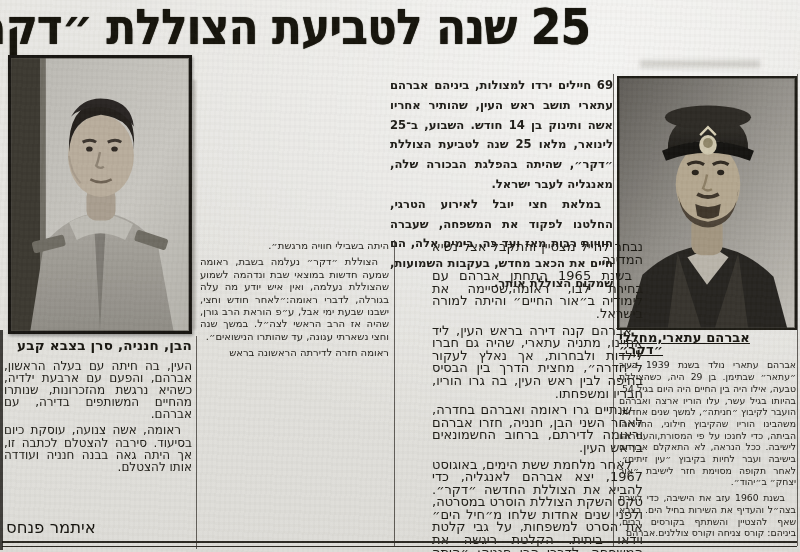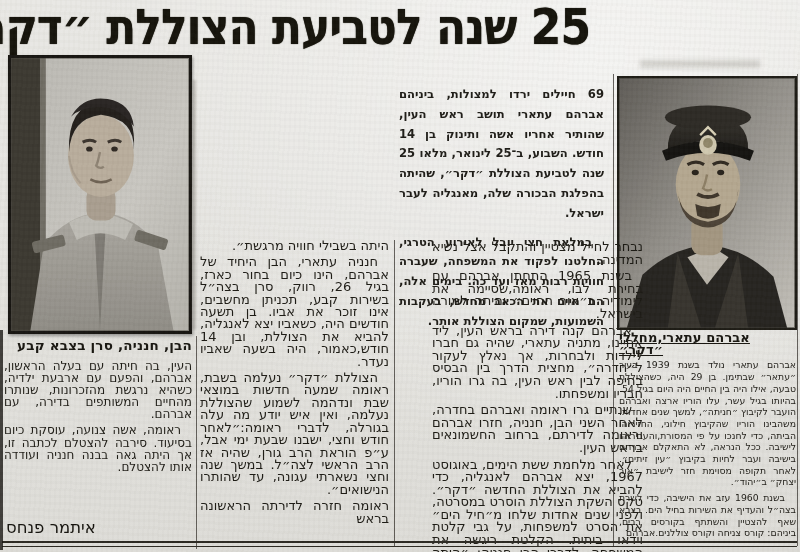--- a/index.html
+++ b/index.html
@@ -23,33 +23,33 @@
     font-size:44px; font-weight:bold; letter-spacing:-1px;
     transform:scaleY(1.12); transform-origin:top center;
     color:#121008; text-shadow:0 0 1px #2a2820;
   }
   .intro{
     position:absolute; left:390px; top:76px; width:223px;
     direction:rtl; text-align:justify;
     font-size:11.6px; font-weight:600; line-height:19.8px;
     color:#1b1914;
   }
-  .intro p{margin:9px;}
+  .intro p{margin:0;}
   .intro p + p{text-indent:12px;}
   .photo-frame{position:absolute; background:#888; box-sizing:border-box;}
   .frame-son{left:8px; top:55px; width:184px; height:279px; border:3px solid #14120e; box-shadow:1px 2px 3px rgba(0,0,0,.35);}
   .frame-abraham{left:617px; top:76px; width:180px; height:254px; border:2px solid #1a1812;}
   .photo-frame svg{display:block; width:100%; height:100%;}
   .caption{direction:rtl; font-weight:bold; color:#15130d;}
   .caption-son{position:absolute; left:6px; top:337px; width:186px; font-size:13.5px; text-align:right; letter-spacing:.2px;}
   .col{position:absolute; direction:rtl; text-align:justify; color:#1a1812;}
   .col p{margin:0 0 4px 0; text-indent:11px;}
   .col p.cont{text-indent:0;}
   .col-left{left:4px; top:360px; width:188px; font-size:12px; line-height:12.1px;}
-  .col-midleft{left:200px; top:240px; width:189px; font-size:13px; line-height:12.4px;}
+  .col-midleft{left:200px; top:240px; width:189px; font-size:10px; line-height:12.4px;}
   .col-midright{left:400px; top:241px; width:211px; font-size:13px; line-height:12.6px;margin-left:32px;}
   .col-right{left:619px; top:332px; width:177px; font-size:9.3px; line-height:11.7px;}
   .caption-abraham{font-size:13px; text-align:left; margin:0 0 5px 0; letter-spacing:.1px;text-decoration:underline;}
   .signature{
     position:absolute; left:6px; top:518px; width:180px;
     direction:rtl; text-align:left; font-size:16.5px; font-weight:normal;
     transform:scaleY(1.05); color:#12100b;
   }
   .vrule{position:absolute; width:1px; background:rgba(50,46,40,.75);}
   .vr-1{left:196px; top:336px; height:213px;}
@@ -170,21 +170,20 @@
   <div class="col col-midright">
     <p class="cont">נבחר לחייל מצטיין והתקבל אצל נשיא המדינה.</p>
     <p>בשנת 1965 התחתן אברהם עם בחירת לבו, ראומה,שסיימה את לימודיה ב״אור החיים״ והיתה למורה בישראל.</p>
     <p>אברהם קנה דירה בראש העין, ליד אחיינו, מתניה עתארי, שהיה גם חברו לילדות ולבחרות, אך נאלץ לעקור ל״חדרה״, מחצית הדרך בין הבסיס בחיפה לבין ראש העין, בה גרו הוריו, חבריו ומשפחתו.</p>
     <p>שנתיים גרו ראומה ואברהם בחדרה, לאחר השני הבן, חנניה, חזרו אברהם וראומה לדירתם, ברחוב החשמונאים בראש העין.</p>
     <p>לאחר מלחמת ששת הימים, באוגוסט 1967, יצא אברהם לאנגליה, כדי להביא את הצוללת החדשה ״דקר״. טקס השקת הצוללת הוסרט במסרטה, ולפני שנים אחדות שלחו מ״חיל הים״ את הסרט למשפחות, על גבי קלטת וידאו ביתית. הקלטת ריגשה את המשפחה, לדברי הבן חנניה: ״היתה הפעם הראשונה, שראיתי את אבי בתנועה, עד אז, ראיתי רק תמונות.</p>
   </div>
 
   <div class="col col-midleft">
     <p class="cont">היתה בשבילי חוויה מרגשת״.</p>
-    <p>חנניה עתארי, הבן היחיד של אברהם, הינו כיום בחור כארז, בגיל 26, רווק, סרן בצה״ל בשירות קבע, תכניתן מחשבים, אינו זוכר את אביו. בן תשעה חודשים היה, כשאביו יצא לאנגליה, להביא את הצוללת, ובן 14 חודש,כאמור, היה בשעה שאביו נעדר.</p>
     <p>הצוללת ״דקר״ נעלמה בשבת, ראומה שמעה חדשות במוצאי שבת ונדהמה לשמוע שהצוללת נעלמה, ואין איש יודע מה עלה בגורלה, לדברי ראומה:״לאחר חודש וחצי, ישבנו שבעת ימי אבל, ע״פ הוראת הרב גורן, שהיה אז הרב הראשי לצה״ל. במשך שנה וחצי נשארתי עגונה, עד שהותרו הנישואים״.</p>
     <p class="cont">ראומה חזרה לדירתה הראשונה בראש</p>
   </div>
 
   <div class="col col-left">
     <p class="cont">העין, בה חיתה עם בעלה הראשון, אברהם, והפעם עם ארבעת ילדיה, כשהיא נרגשת מהזכרונות, שנותרו מהחיים המשותפים בדירה, עם אברהם.</p>
     <p>ראומה, אשה צנועה, עוסקת כיום בסיעוד. סירבה להצטלם לכתבה זו, אך היתה גאה בבנה חנניה ועודדה אותו להצטלם.</p>
   </div>
   <div class="signature">איתמר פנחס</div>
 

